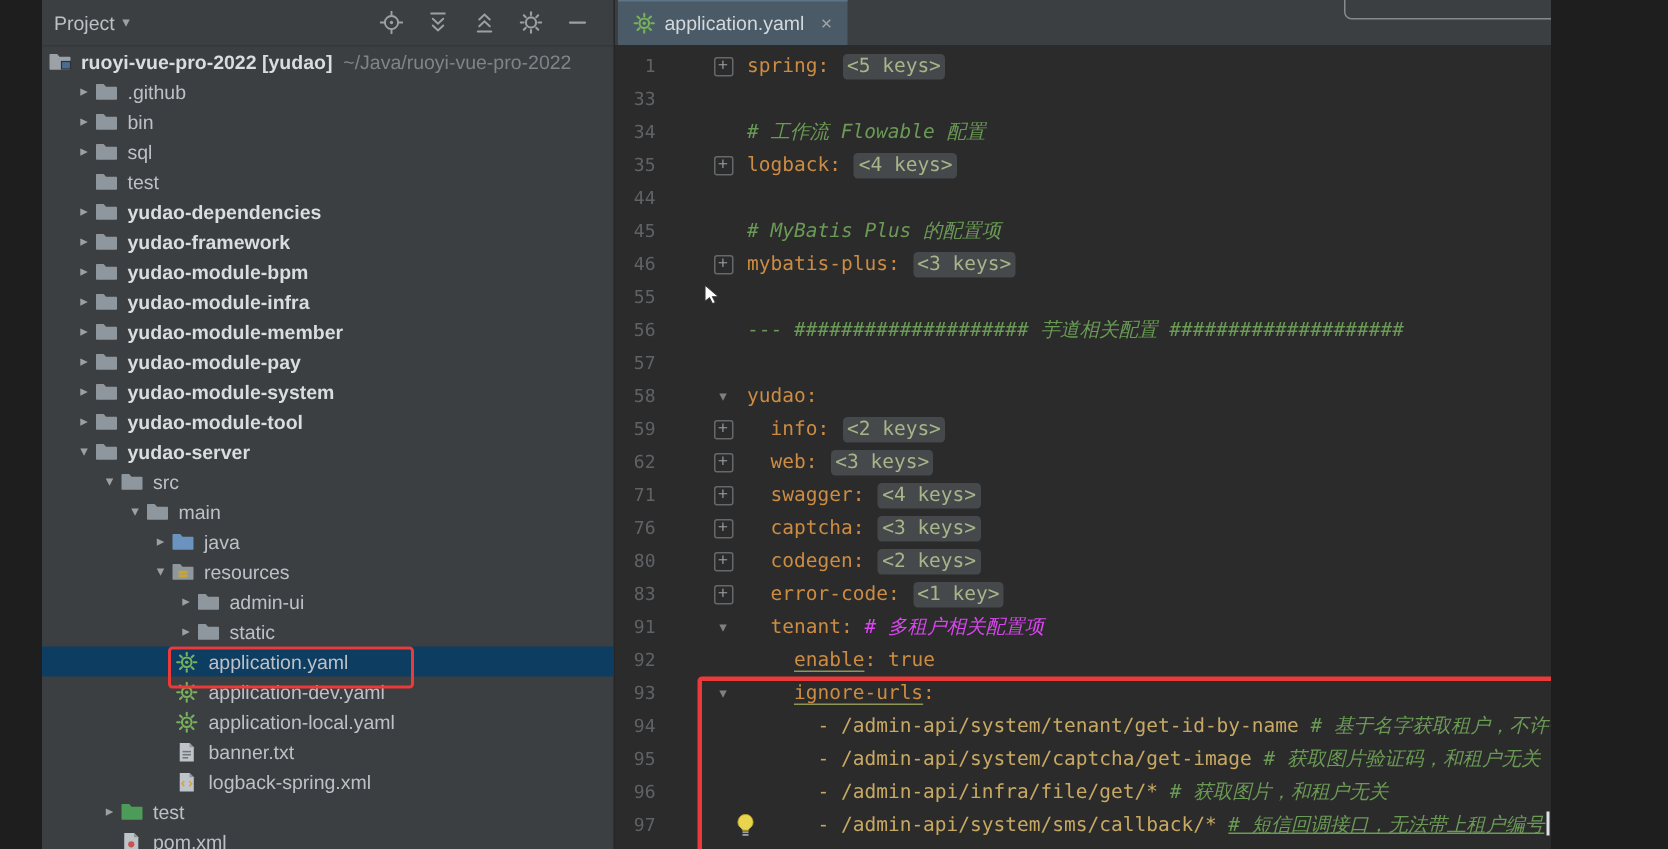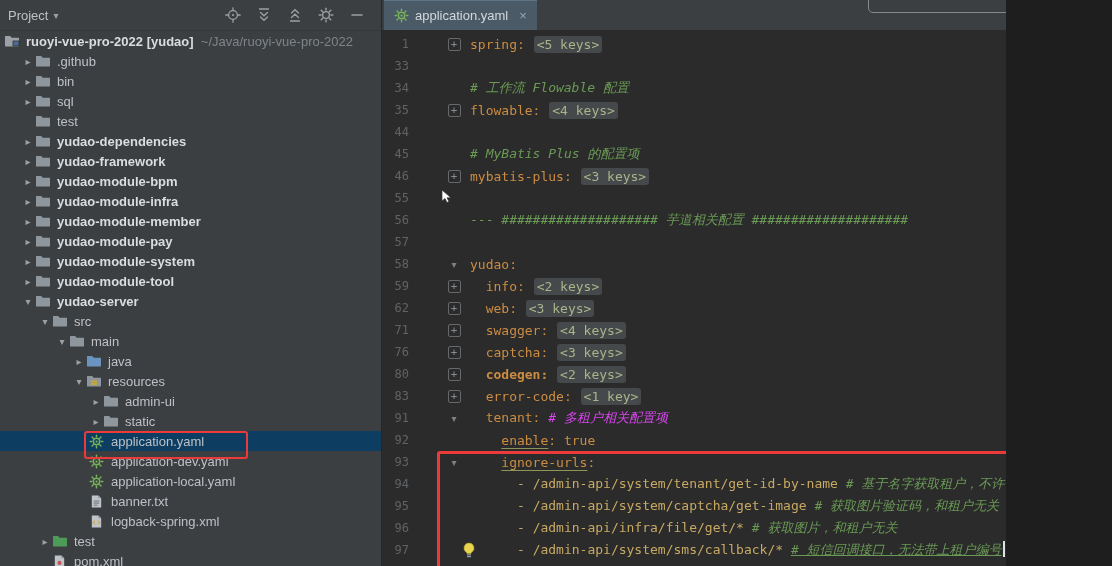--- a/index.html
+++ b/index.html
@@ -1,17 +1,17 @@
 <!DOCTYPE html>
 <html><head>
 <meta charset="utf-8">
 <style>
   html,body{margin:0;padding:0;background:#1e1e1e;}
   .app{position:relative;width:1006px;height:566px;background:#2b2b2b;overflow:hidden;
-       font-family:"Liberation Sans","DejaVu Sans",sans-serif;-webkit-font-smoothing:antialiased;}
+       font-family:"Liberation Sans","DejaVu Sans",sans-serif;margin-left:28px;-webkit-font-smoothing:antialiased;}
 
   
   .sidebar{position:absolute;left:0;top:0;width:381px;height:566px;background:#3c3f41;
            border-right:1px solid #262626;overflow:hidden;}
   .sidebar-header{height:30px;display:flex;align-items:center;padding:0 8px;color:#bdc1c5;
                   font-size:13px;border-bottom:1px solid #353739;}
   .ph-title{display:flex;align-items:center;gap:5px;cursor:default;}
   .chev-glyph{font-family:"DejaVu Sans",sans-serif;font-size:10px;color:#9da0a3;}
   .ph-icons{margin-left:auto;display:flex;align-items:center;gap:15px;padding-right:8px;}
   .hicon{width:16px;height:16px;display:flex;align-items:center;justify-content:center;}
@@ -444,21 +444,21 @@
           <div class="eline">
             <span class="lnum">34</span>
             <span class="foldcol"></span>
             <span class="code"><span style="color: rgb(106, 154, 85); font-style: italic;"># 工作流 Flowable 配置</span></span>
           </div>
           <div class="eline">
             <span class="lnum">35</span>
             <span class="foldcol">
               <span class="foldbox">+</span>
             </span>
-            <span class="code"><span style="color: rgb(204, 140, 66);">flowable: </span><span class="fold-chip" style="background: rgb(69, 73, 76); color: rgb(169, 180, 136);">&lt;4 keys&gt;</span></span>
+            <span class="code"><span style="color: rgb(204, 140, 66);">logback: </span><span class="fold-chip" style="background: rgb(69, 73, 76); color: rgb(169, 180, 136);">&lt;4 keys&gt;</span></span>
           </div>
           <div class="eline">
             <span class="lnum">44</span>
             <span class="foldcol"></span>
             <span class="code"></span>
           </div>
           <div class="eline">
             <span class="lnum">45</span>
             <span class="foldcol"></span>
             <span class="code"><span style="color: rgb(106, 154, 85); font-style: italic;"># MyBatis Plus 的配置项</span></span>
@@ -516,21 +516,21 @@
             <span class="foldcol">
               <span class="foldbox">+</span>
             </span>
             <span class="code"><span style="color: rgb(169, 183, 198);">  </span><span style="color: rgb(204, 140, 66); text-align: center;">captcha: </span><span class="fold-chip" style="background: rgb(69, 73, 76); color: rgb(169, 180, 136);">&lt;3 keys&gt;</span></span>
           </div>
           <div class="eline">
             <span class="lnum">80</span>
             <span class="foldcol">
               <span class="foldbox">+</span>
             </span>
-            <span class="code"><span style="color: rgb(169, 183, 198);">  </span><span style="color: rgb(204, 140, 66); font-weight: bold;">codegen: </span><span class="fold-chip" style="background: rgb(69, 73, 76); color: rgb(169, 180, 136);">&lt;2 keys&gt;</span></span>
+            <span class="code"><span style="color: rgb(169, 183, 198);">  </span><span style="color: rgb(204, 140, 66);">codegen: </span><span class="fold-chip" style="background: rgb(69, 73, 76); color: rgb(169, 180, 136);">&lt;2 keys&gt;</span></span>
           </div>
           <div class="eline">
             <span class="lnum">83</span>
             <span class="foldcol">
               <span class="foldbox">+</span>
             </span>
             <span class="code"><span style="color: rgb(169, 183, 198);">  </span><span style="color: rgb(204, 140, 66);">error-code: </span><span class="fold-chip" style="background: rgb(69, 73, 76); color: rgb(169, 180, 136);">&lt;1 key&gt;</span></span>
           </div>
           <div class="eline">
             <span class="lnum">91</span>

